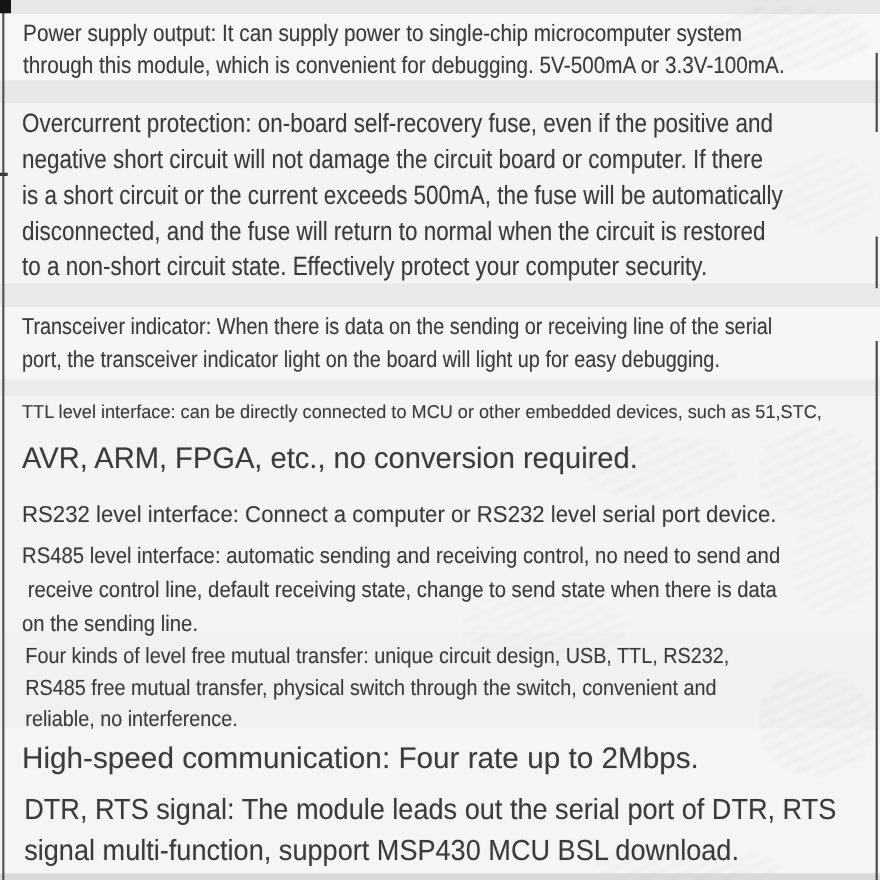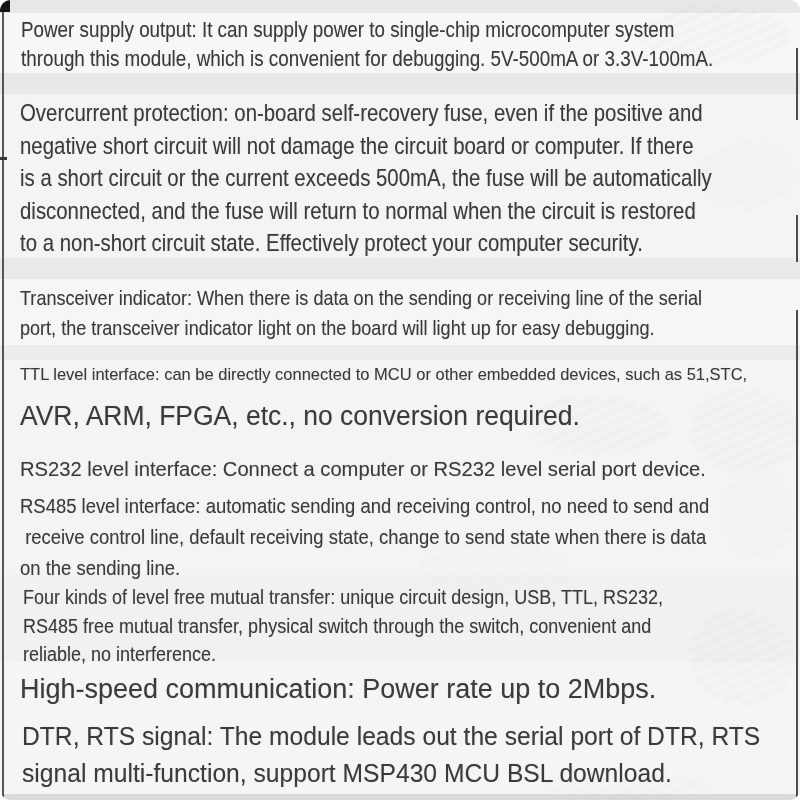--- a/index.html
+++ b/index.html
@@ -2,21 +2,20 @@
 <html><head>
 <meta charset="utf-8">
 <style>
   html,body{margin:0;padding:0;}
   .page{
     position:relative;
     width:800px;height:800px;
     background:#f0f0f0;
     overflow:hidden;
     font-family:"Liberation Sans", sans-serif;
-    border-radius:11px;
   }
   .band{position:absolute;left:0;width:100%;}
   .b1{top:0;height:13px;background:#e7e7e7;}
   .b2{top:13px;height:60px;background:#f7f7f7;}
   .b3{top:73px;height:21px;background:#e8e8e8;}
   .b4{top:94px;height:164px;background:#f4f4f4;}
   .b5{top:258px;height:21px;background:#e9e9e9;}
   .b6{top:279px;height:66px;background:#f6f6f6;}
   .b7{top:345px;height:15px;background:#ececec;}
   .b8{top:360px;height:215px;background:#f4f4f4;}
@@ -105,21 +104,21 @@
 port, the transceiver indicator light on the board will light up for easy debugging.</div>
   <div class="p p4">TTL level interface: can be directly connected to MCU or other embedded devices, such as 51,STC,</div>
   <div class="p p5">AVR, ARM, FPGA, etc., no conversion required.</div>
   <div class="p p6">RS232 level interface: Connect a computer or RS232 level serial port device.</div>
   <div class="p p7">RS485 level interface: automatic sending and receiving control, no need to send and
  receive control line, default receiving state, change to send state when there is data
 on the sending line.</div>
   <div class="p p8">Four kinds of level free mutual transfer: unique circuit design, USB, TTL, RS232,
 RS485 free mutual transfer, physical switch through the switch, convenient and
 reliable, no interference.</div>
-  <div class="p p9">High-speed communication: Power rate up to 2Mbps.</div>
+  <div class="p p9">High-speed communication: Four rate up to 2Mbps.</div>
   <div class="p p10">DTR, RTS signal: The module leads out the serial port of DTR, RTS
 signal multi-function, support MSP430 MCU BSL download.</div>
 
   <div class="edge-left"></div>
   <div class="corner-mark"></div>
   <div class="tick-left"></div>
   <div class="edge-right er1"></div>
   <div class="edge-right er2"></div>
   <div class="edge-right er3"></div>
 

